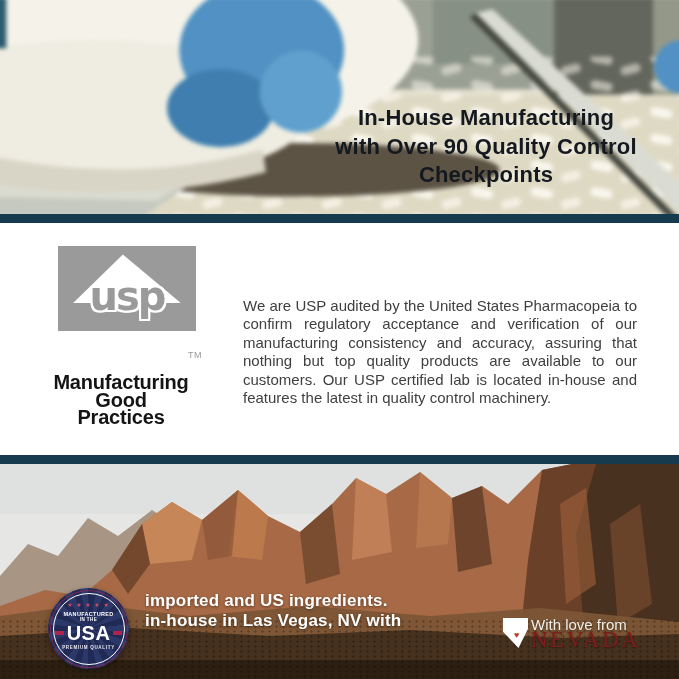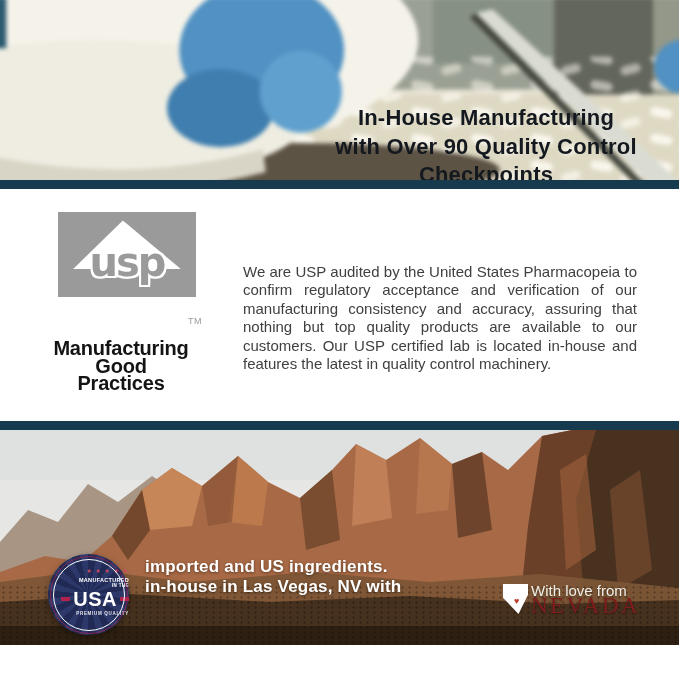--- a/index.html
+++ b/index.html
@@ -1,20 +1,20 @@
 <!DOCTYPE html>
 <html><head>
 <meta charset="utf-8">
 <style>
   html,body { margin:0; padding:0; background:#fff; }
   .canvas { position:relative; width:679px; height:679px; overflow:hidden; background:#fff;
             font-family:"Liberation Sans", sans-serif; }
 
   
-  .sec-top    { position:relative; height:180px; overflow:hidden; }
+  .sec-top    { position:relative; height:214px; overflow:hidden; }
   .bar        { height:9px; background:#173b4e; }
   .sec-mid    { position:relative; height:232px; background:#ffffff; }
   .sec-bottom { position:relative; height:215px; overflow:hidden; }
 
   .photo-svg  { position:absolute; left:0; top:0; display:block; }
   .sec-top .photo-svg { filter: blur(2.2px) saturate(0.95); transform: scale(1.03); }
 
   
   .headline { position:absolute; left:300px; top:104px; width:372px; text-align:center;
               font-weight:700; font-size:22px; line-height:28.5px; letter-spacing:0.2px;
@@ -41,21 +41,21 @@
 
   
   .message { position:absolute; left:145px; top:127px; font-weight:700; font-size:17px;
              line-height:20px; letter-spacing:0.2px; color:#ffffff;
              text-shadow:0 1px 3px rgba(30,15,5,.55); }
 
   
   .badge { position:absolute; left:48px; top:124px; width:81px; height:81px; border-radius:50%;
            background: repeating-conic-gradient(#202a55 0deg 12deg, #2c3869 12deg 24deg);
            box-shadow:0 2px 6px rgba(0,0,0,.35);
-           display:flex; flex-direction:column; align-items:flex-end; padding-top:14px; box-sizing:border-box; }
+           display:flex; flex-direction:column; align-items:center; padding-top:14px; box-sizing:border-box; }
   .badge::before { content:""; position:absolute; inset:4.5px; border:1.3px solid #ffffff; border-radius:50%; }
   .badge::after  { content:""; position:absolute; inset:1.5px; border:1px solid rgba(178,34,77,.65); border-radius:50%; }
   .badge-stars   { font-size:6px; line-height:6px; letter-spacing:1px; color:#cf4a63; }
   .badge-mfd     { margin-top:3px; font-weight:700; font-size:5.5px; line-height:6px; letter-spacing:0.3px; color:#fff; }
   .badge-inthe   { font-weight:700; font-size:4.5px; line-height:5px; letter-spacing:0.4px; color:#fff; }
   .badge-usa-row { margin-top:2px; display:flex; align-items:center; gap:3px; }
   .badge-usa     { font-weight:700; font-size:20px; line-height:18px; letter-spacing:0.5px; color:#fff; }
   .rbar          { display:inline-block; width:9px; height:3.5px; background:#b2224d; }
   .badge-premium { margin-top:3px; font-weight:700; font-size:4.5px; line-height:5px; letter-spacing:0.7px; color:#e9e9f2; }
 

